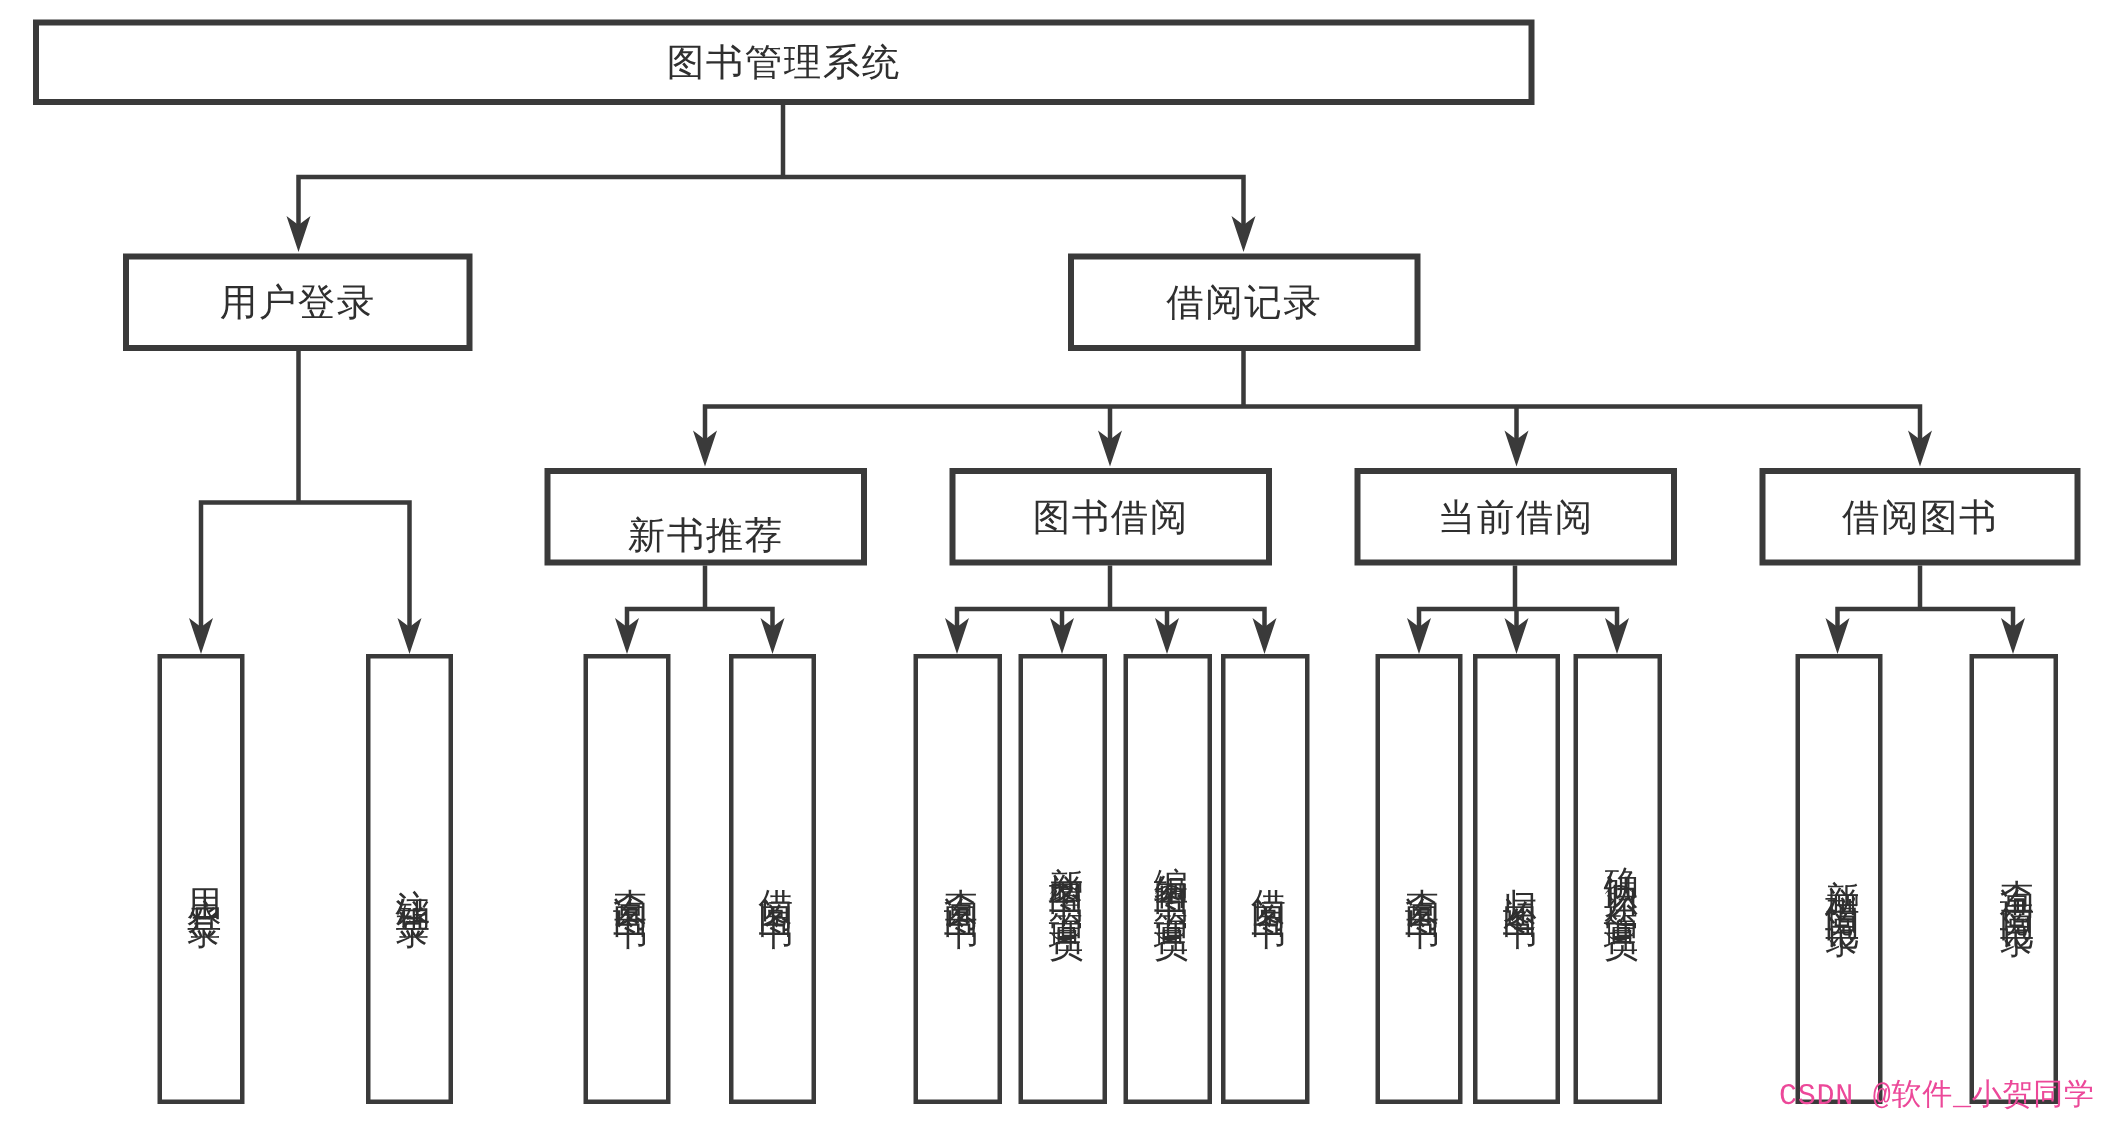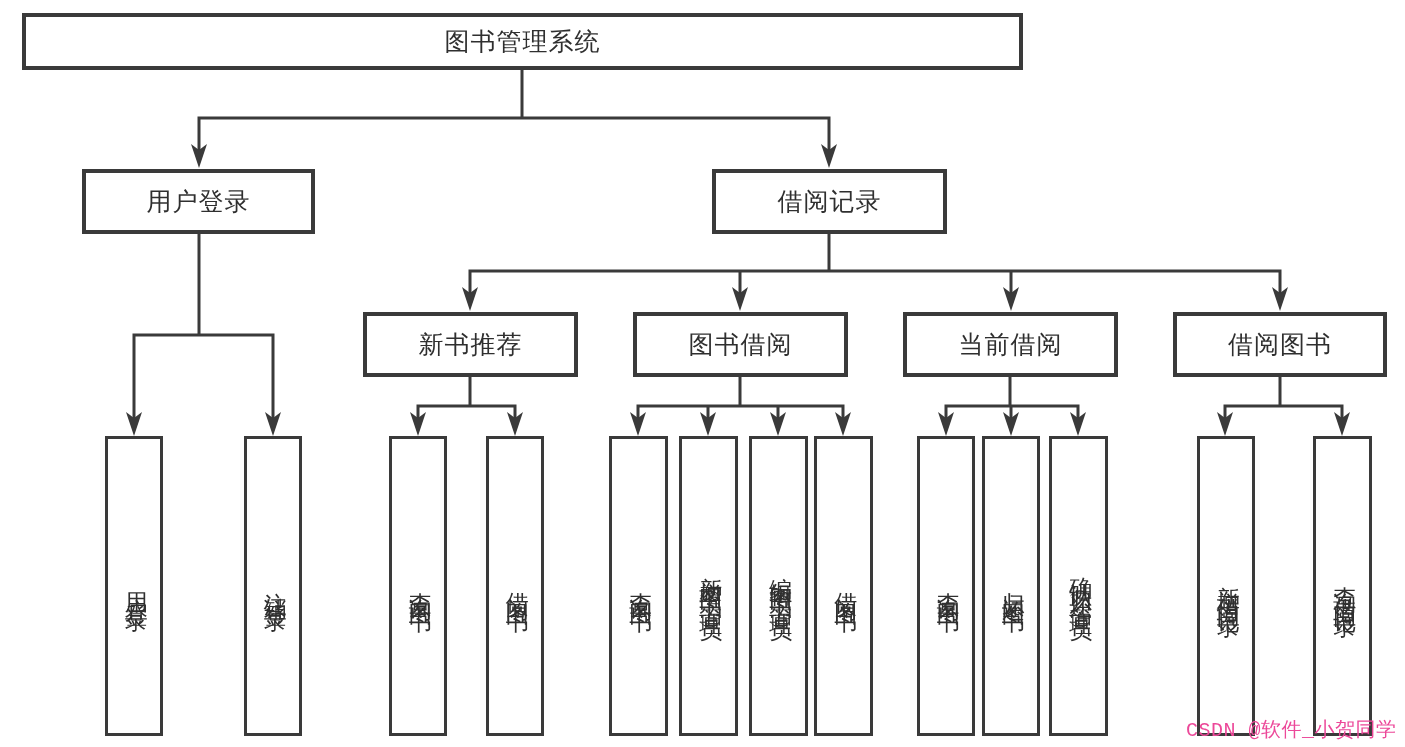--- a/index.html
+++ b/index.html
@@ -40,21 +40,21 @@
     font-size: 23px;
     line-height: 1.1;
     letter-spacing: 6px;
     white-space: nowrap;
     color: #2f2f2f;
   }
   
   .n-root { left: 22px;  top: 13px;  width: 1001px; height: 57px; }
   .n-l2a  { left: 82px;  top: 169px; width: 233px;  height: 65px; }
   .n-l2b  { left: 712px; top: 169px; width: 235px;  height: 65px; }
-  .n-l3a  { left: 363px; top: 312px; width: 215px;  height: 65px; }
+  .n-l3a  { left: 363px; top: 312px; width: 215px;  height: 65px; align-items: flex-end; }
   .n-l3b  { left: 633px; top: 312px; width: 215px;  height: 65px; }
   .n-l3c  { left: 903px; top: 312px; width: 215px;  height: 65px; }
   .n-l3d  { left: 1173px;top: 312px; width: 214px;  height: 65px; }
   .leaf   { top: 436px; height: 300px; width: 58px; }
   .n-a1 { left: 105px; }
   .n-a2 { left: 244px; }
   .n-b1 { left: 389px; }
   .n-b2 { left: 486px; }
   .n-c1 { left: 609px; width: 59px; }
   .n-c2 { left: 679px; width: 59px; }

